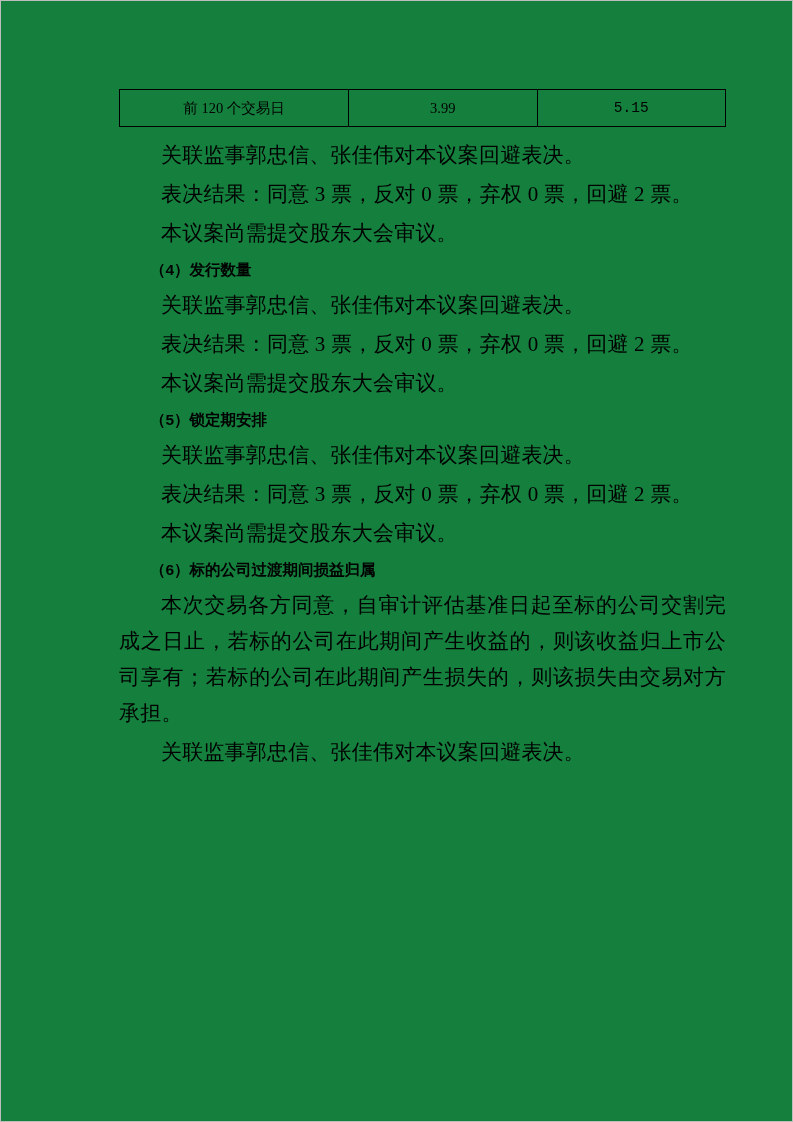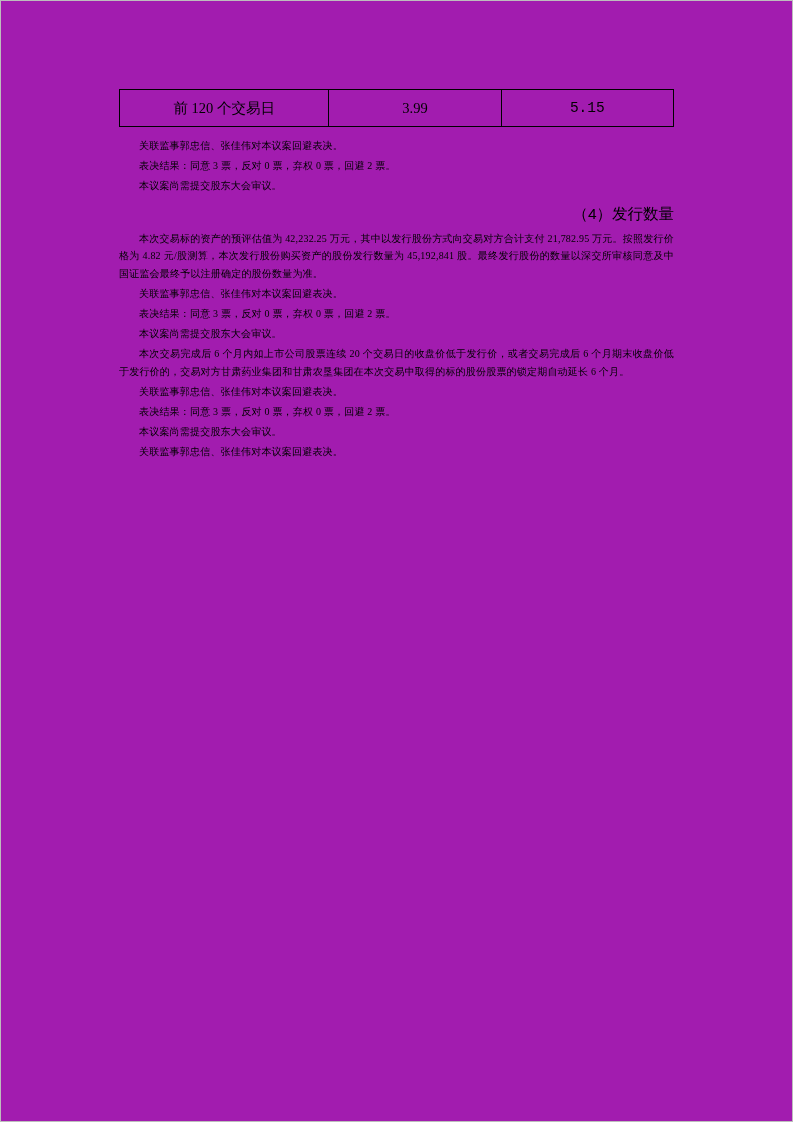--- a/index.html
+++ b/index.html
@@ -6,25 +6,25 @@
     margin: 0;
     padding: 0;
     background: #c8c8c8;
   }
   body {
     font-family: "Liberation Serif", serif;
   }
   .page {
     width: 793px;
     height: 1122px;
-    background: #a21caf;
+    background: #15803d;
     margin: 0 auto;
     position: relative;
     box-sizing: border-box;
-    padding: 88px 118px 60px 118px;
+    padding: 88px 66px 60px 118px;
     border: 1px solid #bdbdbd;
   }
   .doc-body {
     font-size: 15.5px;
     line-height: 1.0;
     color: #000;
   }
   table.top-table {
     border-collapse: collapse;
     width: 100%;
@@ -42,34 +42,33 @@
   }
   table.top-table td.c1 { width: 38%; }
   table.top-table td.c2 { width: 31%; }
   table.top-table td.c3 { width: 31%; font-family: Liberation Mono, monospace; }
 
   p.para {
     margin: 0 0 3px 0;
     text-align: justify;
     text-justify: inter-ideograph;
     line-height: 1.72;
-    font-size: 10px;
+    font-size: 21px;
     letter-spacing: 0.2px;
   }
   p.indent {
     text-indent: 2em;
   }
   p.heading {
     margin: 6px 0 3px 0;
     text-indent: 2em;
-    font-weight: normal;
+    font-weight: bold;
     font-size: 15.5px;
     line-height: 1.72;
     font-family: "Liberation Sans", sans-serif;
-    text-align: right;
   }
 </style>
 </head>
 <body>
 
 <div class="page">
 
   <table class="top-table">
     <tbody>
       <tr>
@@ -79,26 +78,27 @@
       </tr>
     </tbody>
   </table>
 
   <div class="doc-body">
     <p class="para indent">关联监事郭忠信、张佳伟对本议案回避表决。</p>
     <p class="para indent">表决结果：同意 3 票，反对 0 票，弃权 0 票，回避 2 票。</p>
     <p class="para indent">本议案尚需提交股东大会审议。</p>
 
     <p class="heading">（4）发行数量</p>
-    <p class="para indent">本次交易标的资产的预评估值为 42,232.25 万元，其中以发行股份方式向交易对方合计支付 21,782.95 万元。按照发行价格为 4.82 元/股测算，本次发行股份购买资产的股份发行数量为 45,192,841 股。最终发行股份的数量以深交所审核同意及中国证监会最终予以注册确定的股份数量为准。</p>
     <p class="para indent">关联监事郭忠信、张佳伟对本议案回避表决。</p>
     <p class="para indent">表决结果：同意 3 票，反对 0 票，弃权 0 票，回避 2 票。</p>
     <p class="para indent">本议案尚需提交股东大会审议。</p>
 
-    <p class="para indent">本次交易完成后 6 个月内如上市公司股票连续 20 个交易日的收盘价低于发行价，或者交易完成后 6 个月期末收盘价低于发行价的，交易对方甘肃药业集团和甘肃农垦集团在本次交易中取得的标的股份股票的锁定期自动延长 6 个月。</p>
+    <p class="heading">（5）锁定期安排</p>
     <p class="para indent">关联监事郭忠信、张佳伟对本议案回避表决。</p>
     <p class="para indent">表决结果：同意 3 票，反对 0 票，弃权 0 票，回避 2 票。</p>
     <p class="para indent">本议案尚需提交股东大会审议。</p>
 
+    <p class="heading">（6）标的公司过渡期间损益归属</p>
+    <p class="para indent">本次交易各方同意，自审计评估基准日起至标的公司交割完成之日止，若标的公司在此期间产生收益的，则该收益归上市公司享有；若标的公司在此期间产生损失的，则该损失由交易对方承担。</p>
     <p class="para indent">关联监事郭忠信、张佳伟对本议案回避表决。</p>
   </div>
 
 </div>
 
 </body></html>

